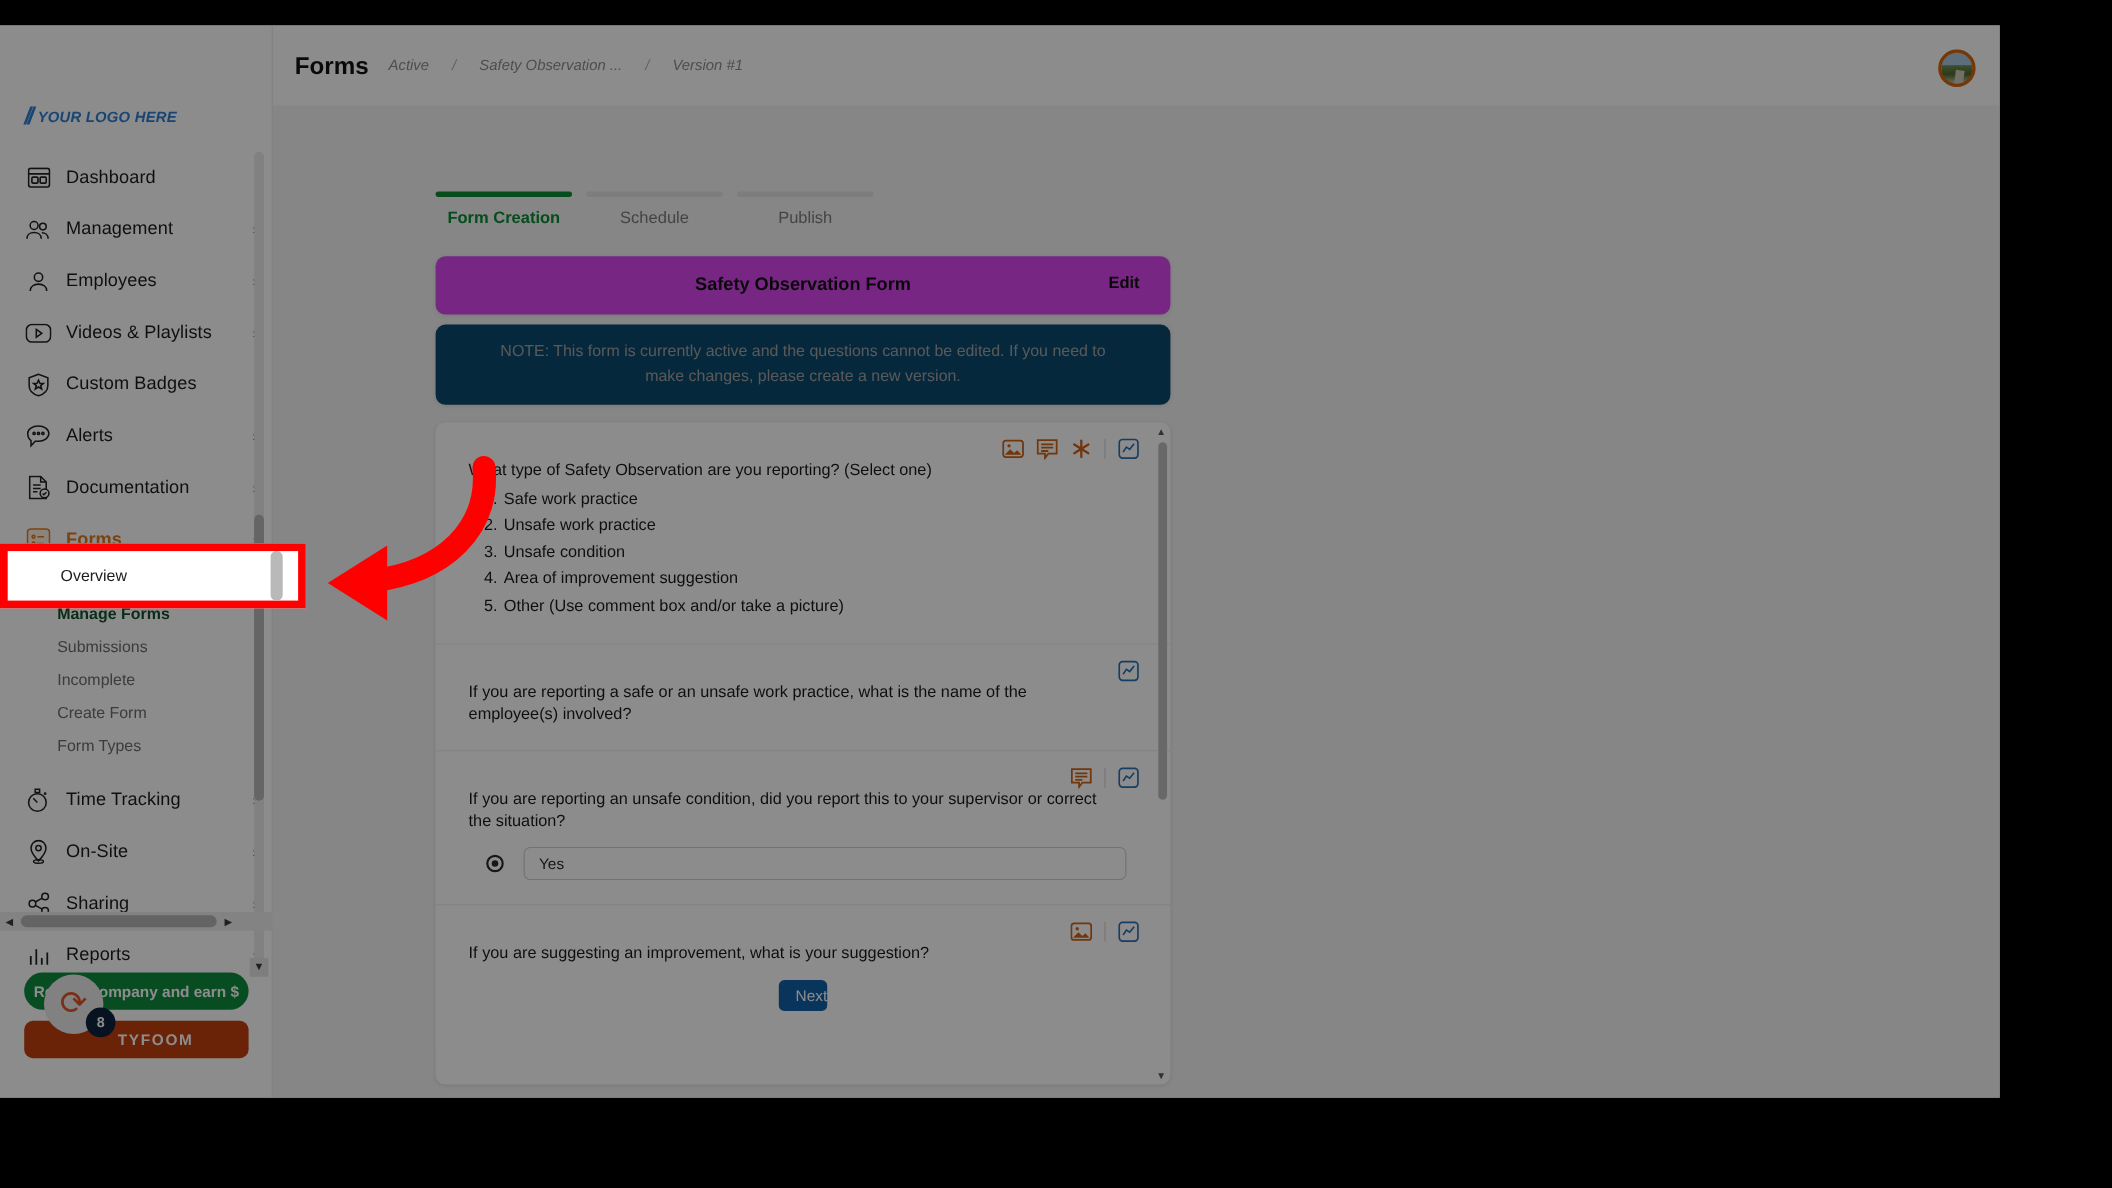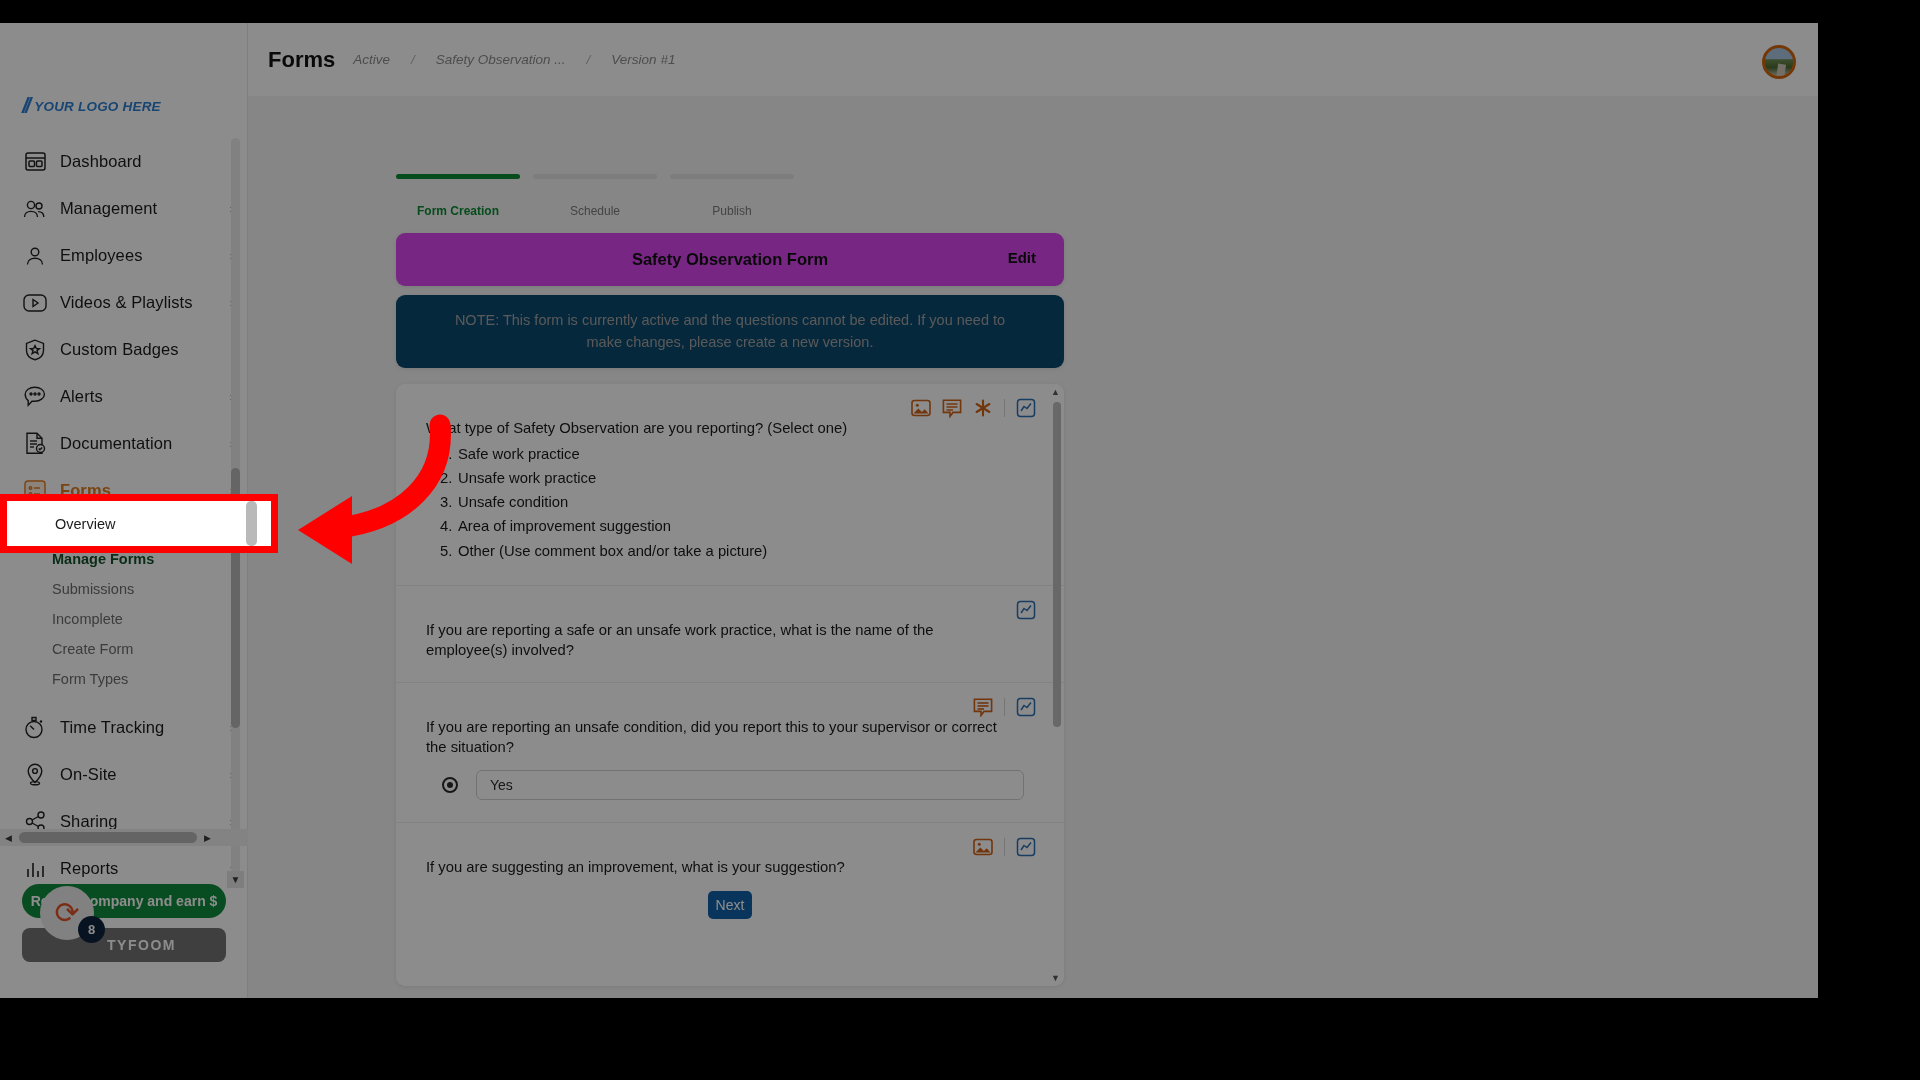--- a/index.html
+++ b/index.html
@@ -111,21 +111,21 @@
     position: absolute; left: 0; bottom: 36px; width: 248px;
     padding: 0 22px;
   }
   .promo-btn {
     height: 34px; border-radius: 18px;
     display: flex; align-items: center; justify-content: center;
     font-size: 14px; color: #fff; font-weight: 600; cursor: pointer;
     white-space: nowrap;
   }
   .promo-green { background: #108a3d; margin-bottom: 10px; }
-  .promo-orange { background: #737373; border-radius: 8px; letter-spacing: 1.5px; padding-left: 35px; }
+  .promo-orange { background: #c2410c; border-radius: 8px; letter-spacing: 1.5px; padding-left: 35px; }
   #promo-badge {
     position: absolute; left: 40px; top: 2px;
     width: 54px; height: 54px; border-radius: 50%;
     background: #ececec;
     display: flex; align-items: center; justify-content: center;
   }
   #promo-badge .swirl { font-size: 30px; color: #e0552a; line-height: 1; }
   #promo-count {
     position: absolute; left: 78px; top: 32px;
     width: 27px; height: 27px; border-radius: 50%;
@@ -164,21 +164,21 @@
     position: absolute; left: 248px; top: 73px;
     width: 1570px; height: 902px; background: #f4f4f4;
     overflow: hidden;
   }
   #stepper {
     position: absolute; left: 148px; top: 78px;
     display: flex; gap: 13px;
   }
   .step { width: 124px; cursor: pointer; }
   .step .bar { height: 5px; border-radius: 3px; background: #e3e3e3; }
-  .step .lbl { margin-top: 25px; text-align: center; font-size: 12px; color: #7c7c7c; }
+  .step .lbl { margin-top: 11px; text-align: center; font-size: 15px; color: #7c7c7c; }
   .step.done .bar { background: #0b8a36; }
   .step.done .lbl { color: #0b8a36; font-weight: 700; }
 
   .card {
     position: absolute; left: 148px;
     width: 668px; background: #d946ef;
     border-radius: 9px; box-shadow: 0 1px 4px rgba(0,0,0,.09);
   }
   #form-title-card {
     top: 137px; height: 53px;
@@ -237,20 +237,21 @@
     flex: 1; height: 30px; border: 1px solid #cfcfcf; border-radius: 6px;
     display: flex; align-items: center; padding-left: 13px;
     font-size: 14px; color: #2b2b2b; margin-right: 10px;
   }
   #next-btn {
     display: block; margin: 14px auto 10px auto;
     width: 44px; height: 28px; border-radius: 5px;
     background: #1262a8; color: #fff; font-size: 14px;
     border: none; cursor: pointer;
     font-family: "Liberation Sans", sans-serif;
+    text-align: right;
   }
   
   #q-vscroll {
     position: absolute; right: 2px; top: 0; width: 13px; height: 602px;
     background: transparent; display: flex; flex-direction: column;
     align-items: center; justify-content: space-between;
   }
   #q-vthumb {
     position: absolute; right: 3px; top: 18px;
     width: 8px; height: 325px; background: #bdbdbd; border-radius: 5px;

